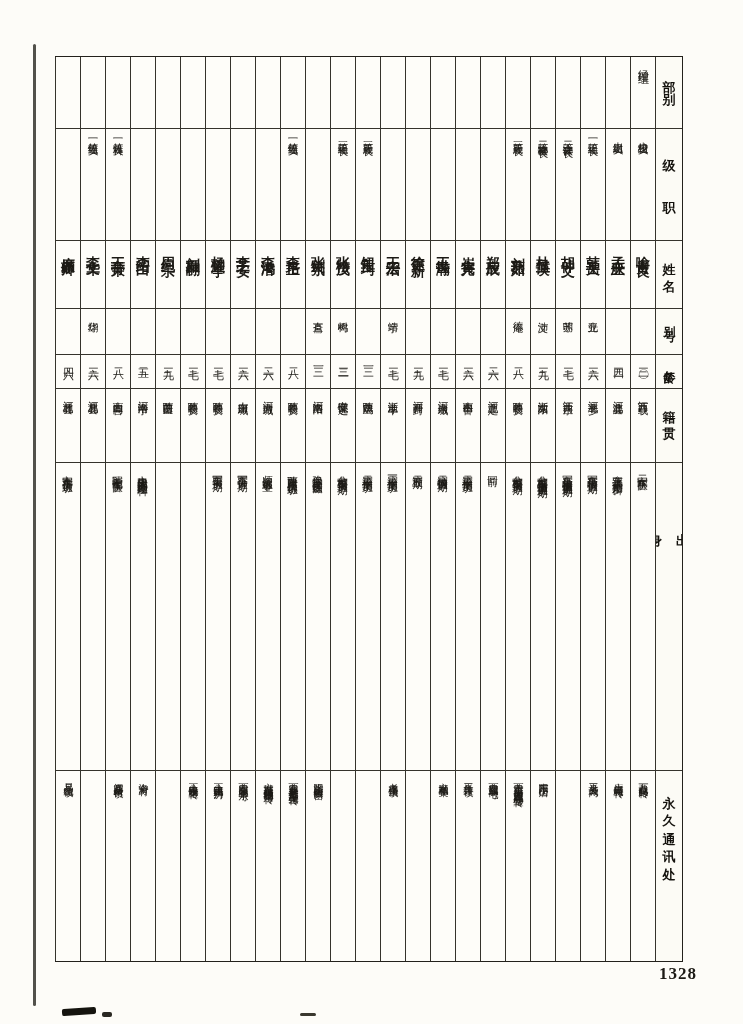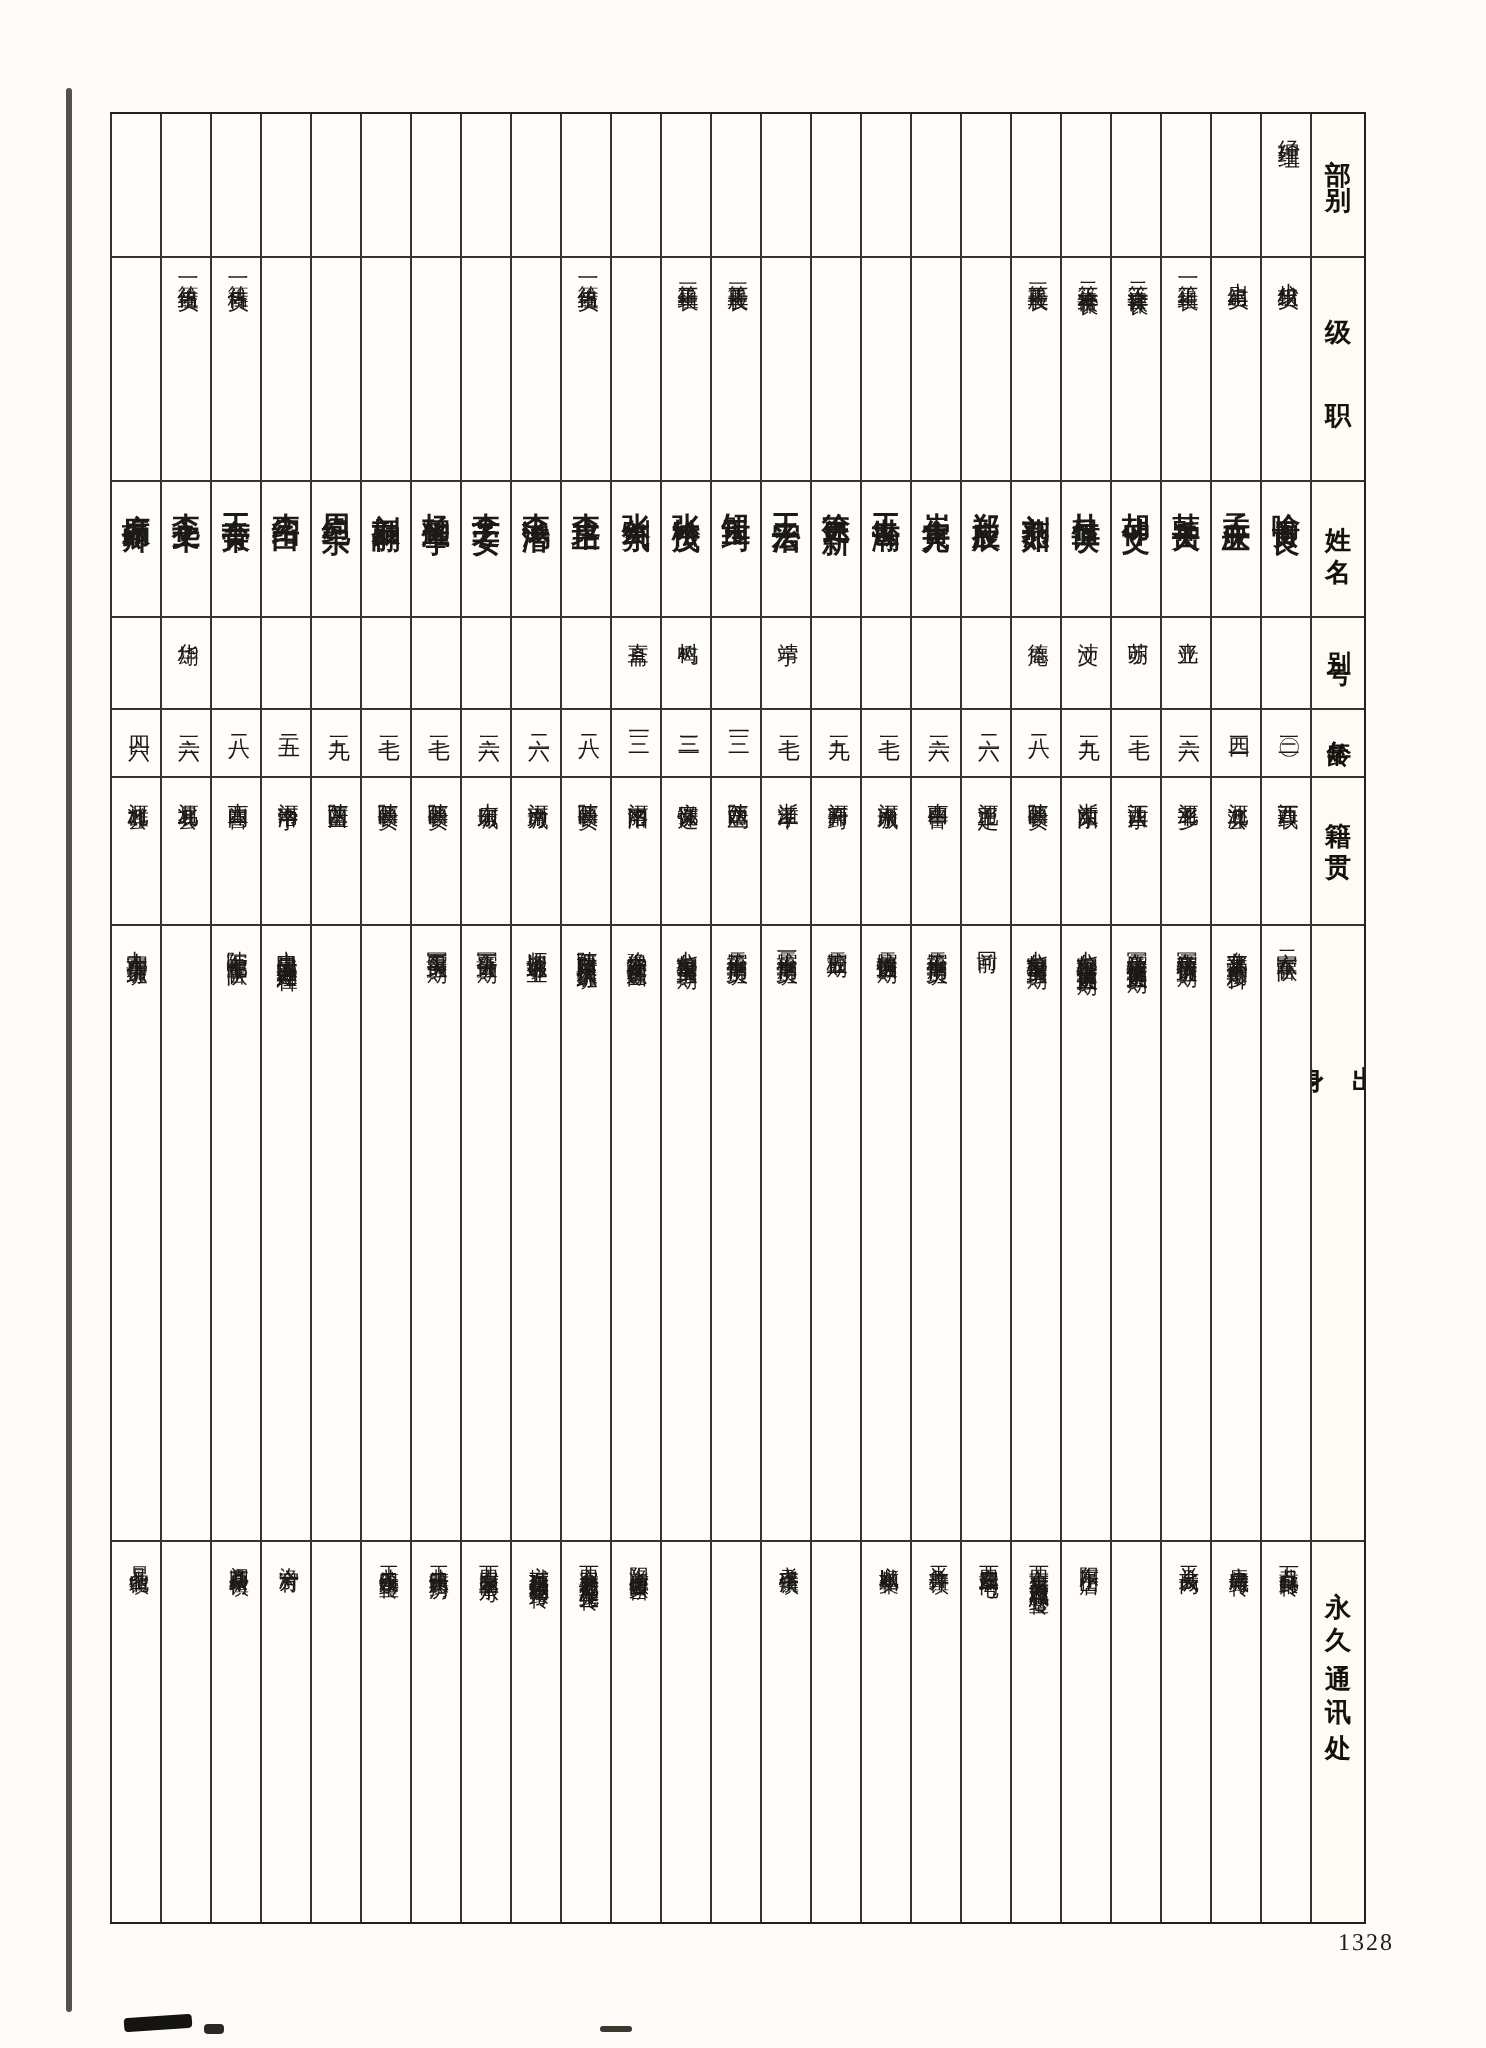--- a/index.html
+++ b/index.html
@@ -59,21 +59,21 @@
   .header-col .r-rank .vtext{font-size:13px;letter-spacing:42px;padding-top:16px;line-height:27px;}
   .header-col .r-name .vtext{font-size:13px;letter-spacing:16px;padding-top:8px;line-height:27px;}
   .header-col .r-alias .vtext{font-size:12px;letter-spacing:6px;padding-top:3px;}
   .header-col .r-age .vtext{font-size:12px;letter-spacing:2px;padding-top:1px;}
   .header-col .r-native .vtext{font-size:13px;letter-spacing:16px;padding-top:8px;line-height:27px;}
   .header-col .r-origin .vtext{letter-spacing:128px;padding-top:56px;line-height:27px;}
   .header-col .r-addr .vtext{letter-spacing:18px;padding-top:10px;line-height:27px;}
 
   .page-number{
     position:absolute;right:46px;top:964px;
-    font-family:"Liberation Serif", serif;font-size:12px;color:#1c1a15;letter-spacing:1px;
+    font-family:"Liberation Serif", serif;font-size:17px;color:#1c1a15;letter-spacing:1px;font-weight:bold;
   }
 </style>
 </head>
 <body>
 
 <div class="page">
   <div class="spine"></div>
   <div class="smudge-a"></div>
   <div class="smudge-b"></div>
   <div class="smudge-c"></div>

